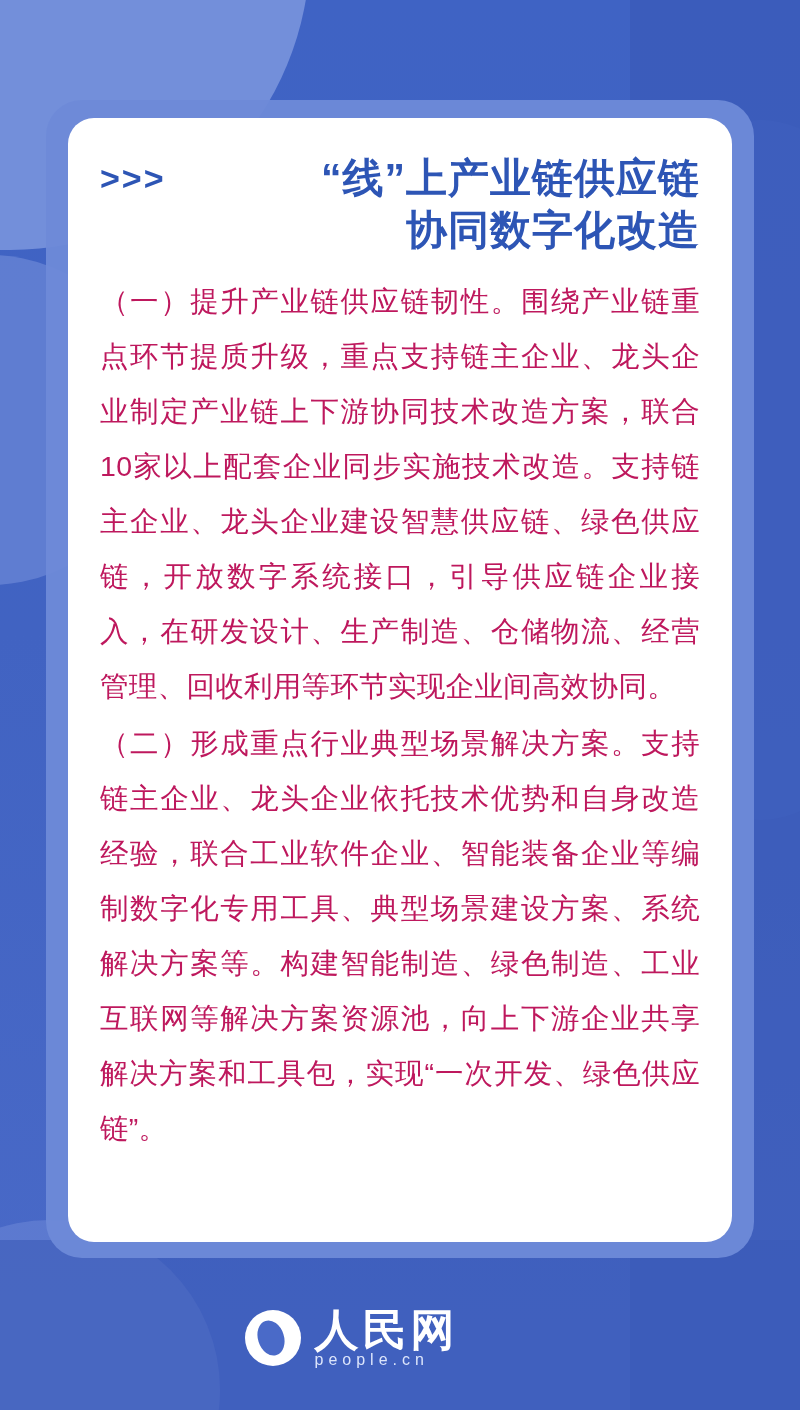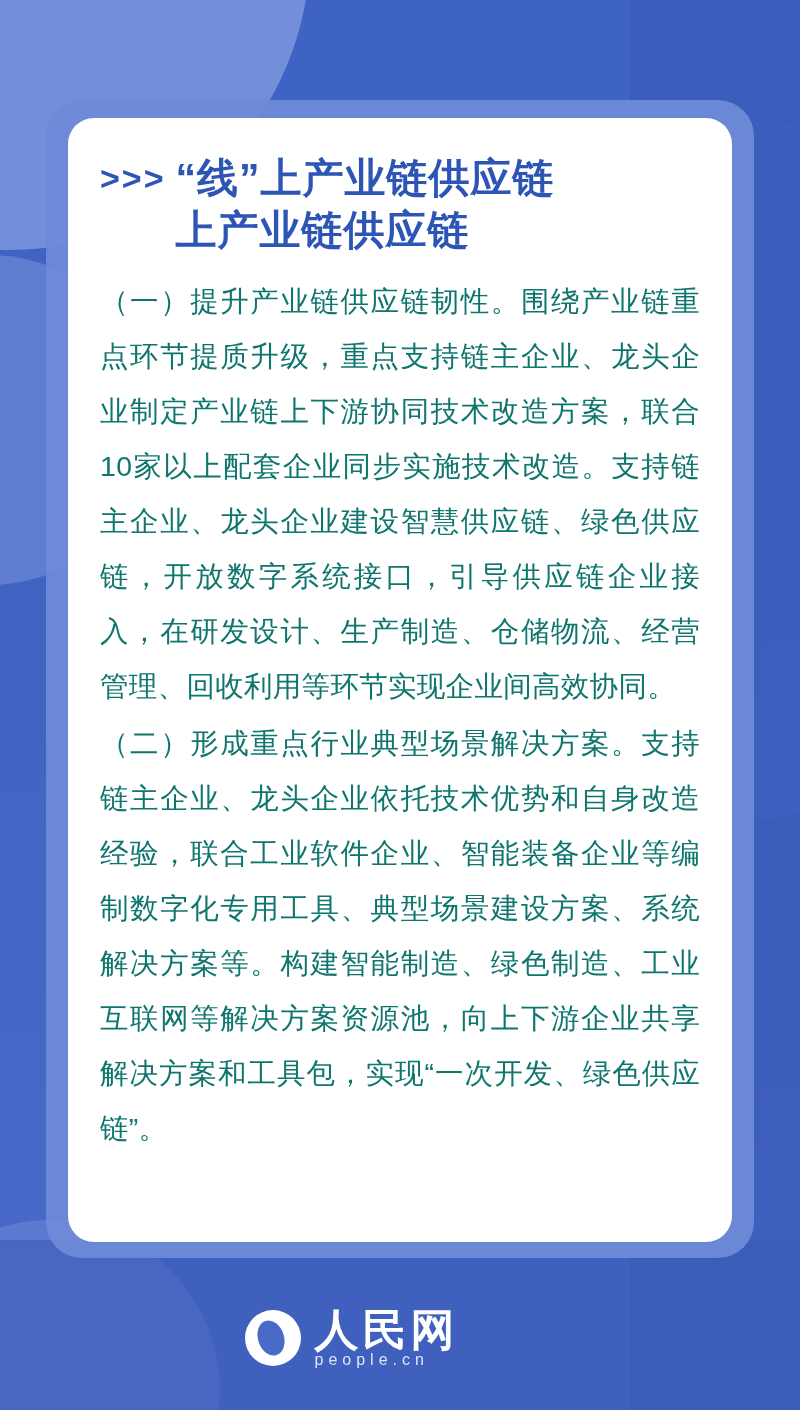--- a/index.html
+++ b/index.html
@@ -115,31 +115,31 @@
     color: #2d55b5;
     font-size: 34px;
     font-weight: bold;
     letter-spacing: 2px;
     line-height: 52px;
     flex: 0 0 auto;
     white-space: nowrap;
   }
   .title-text {
     flex: 1 1 auto;
-    text-align: left;
+    text-align: right;
     color: #2d55b5;
     font-size: 41px;
     font-weight: bold;
     line-height: 52px;
     letter-spacing: 1px;
   }
 
   .body-text {
     margin-top: 18px;
-    color: #0f766e;
+    color: #be185d;
     font-size: 28.5px;
     line-height: 55px;
     text-align: justify;
     letter-spacing: 0.3px;
   }
   .para {
     margin: 0 0 2px 0;
     text-indent: 0;
   }
 
@@ -204,21 +204,21 @@
   <div class="bg-shape bg-bottom-band"></div>
 
   <div class="card-frame"></div>
 
   <div class="card">
 
     <div class="title-row">
       <span class="chevrons">&gt;&gt;&gt;</span>
       <span class="title-text">
         <span>“线”上产业链供应链</span><br>
-        <span>上产业链供应链</span>
+        <span>协同数字化改造</span>
       </span>
     </div>
 
     <div class="body-text">
       <p class="para">（一）提升产业链供应链韧性。围绕产业链重点环节提质升级，重点支持链主企业、龙头企业制定产业链上下游协同技术改造方案，联合10家以上配套企业同步实施技术改造。支持链主企业、龙头企业建设智慧供应链、绿色供应链，开放数字系统接口，引导供应链企业接入，在研发设计、生产制造、仓储物流、经营管理、回收利用等环节实现企业间高效协同。</p>
       <p class="para">（二）形成重点行业典型场景解决方案。支持链主企业、龙头企业依托技术优势和自身改造经验，联合工业软件企业、智能装备企业等编制数字化专用工具、典型场景建设方案、系统解决方案等。构建智能制造、绿色制造、工业互联网等解决方案资源池，向上下游企业共享解决方案和工具包，实现“一次开发、绿色供应链”。</p>
     </div>
 
   </div>
 

